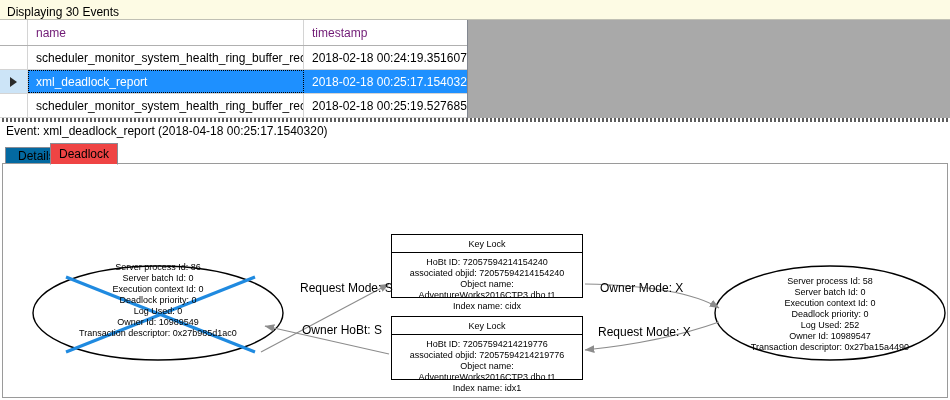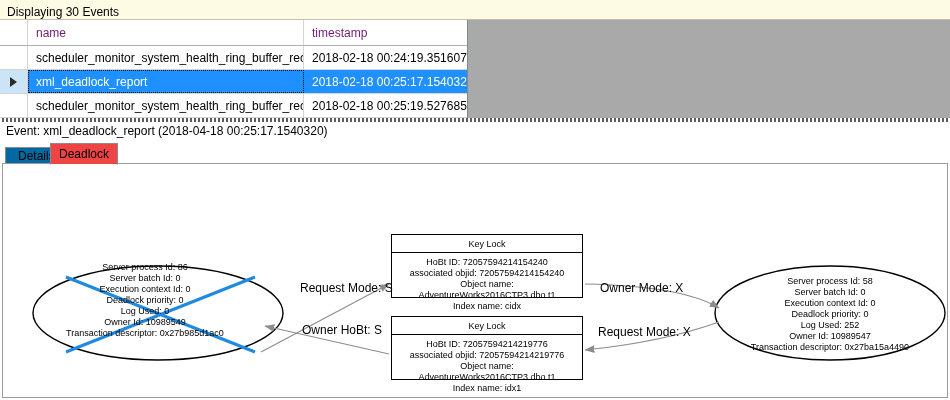--- a/index.html
+++ b/index.html
@@ -185,21 +185,21 @@
   
   .node-text {
     position: absolute;
     text-align: center;
     font-size: 9px;
     line-height: 11px;
     color: #000;
     white-space: nowrap;
     pointer-events: none;
   }
-  .proc-left  { left: 27px;  top: 98px; width: 230px; }
+  .proc-left  { left: 40px;  top: 98px; width: 230px; }
   .proc-right { left: 722px; top: 112px; width: 210px; }
 
   .lockbox {
     position: absolute;
     box-sizing: border-box;
     border: 1px solid #000;
     background: #ffffff;
   }
   .lockbox .lock-title {
     height: 17px;

